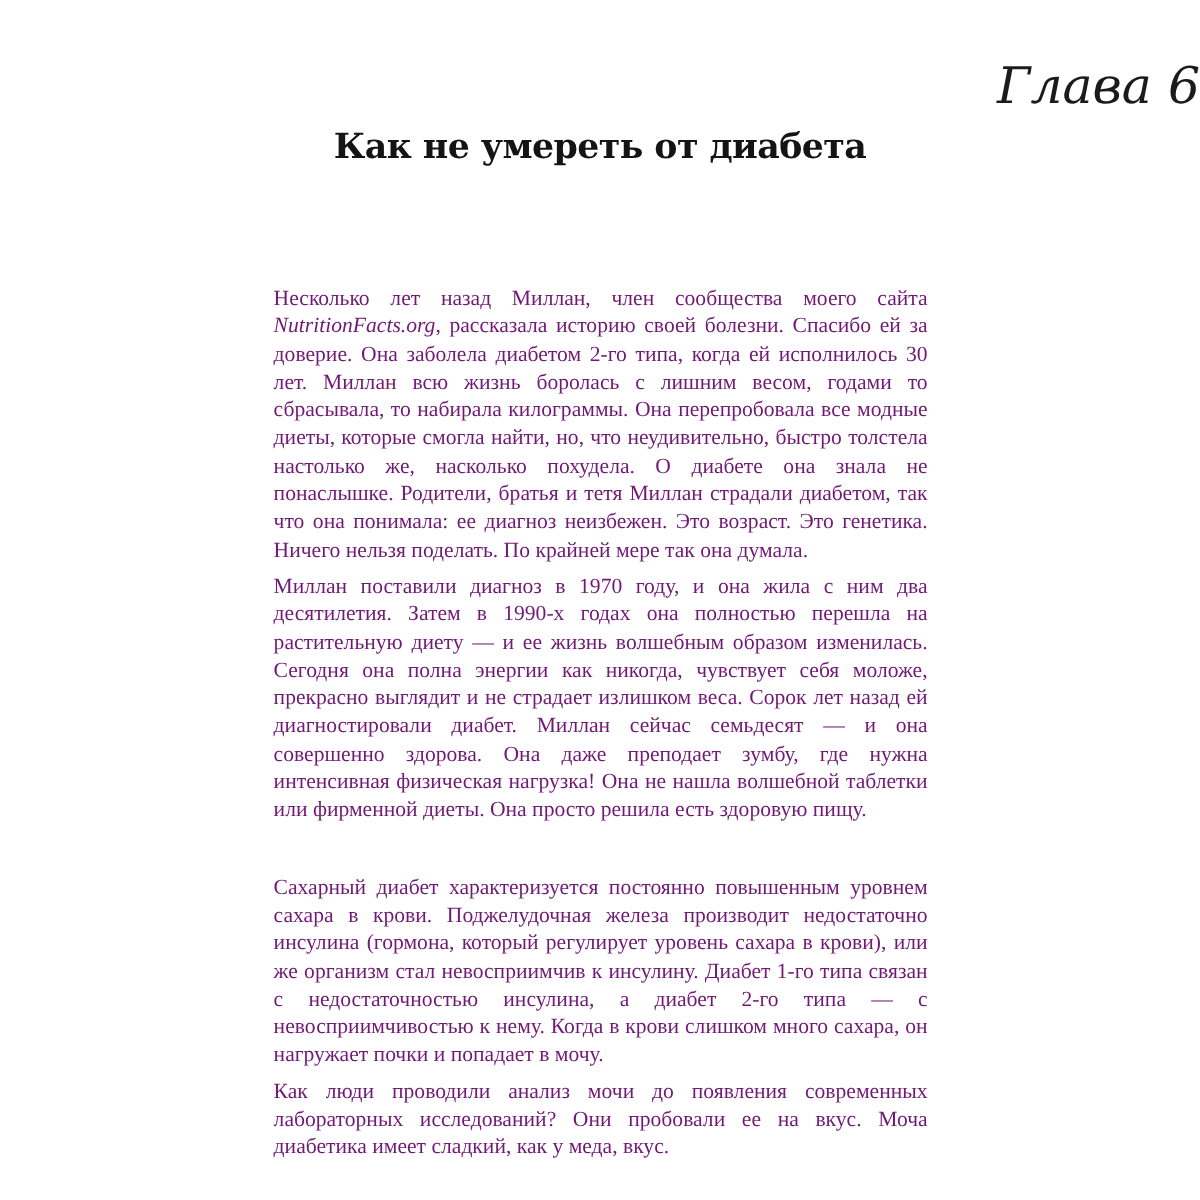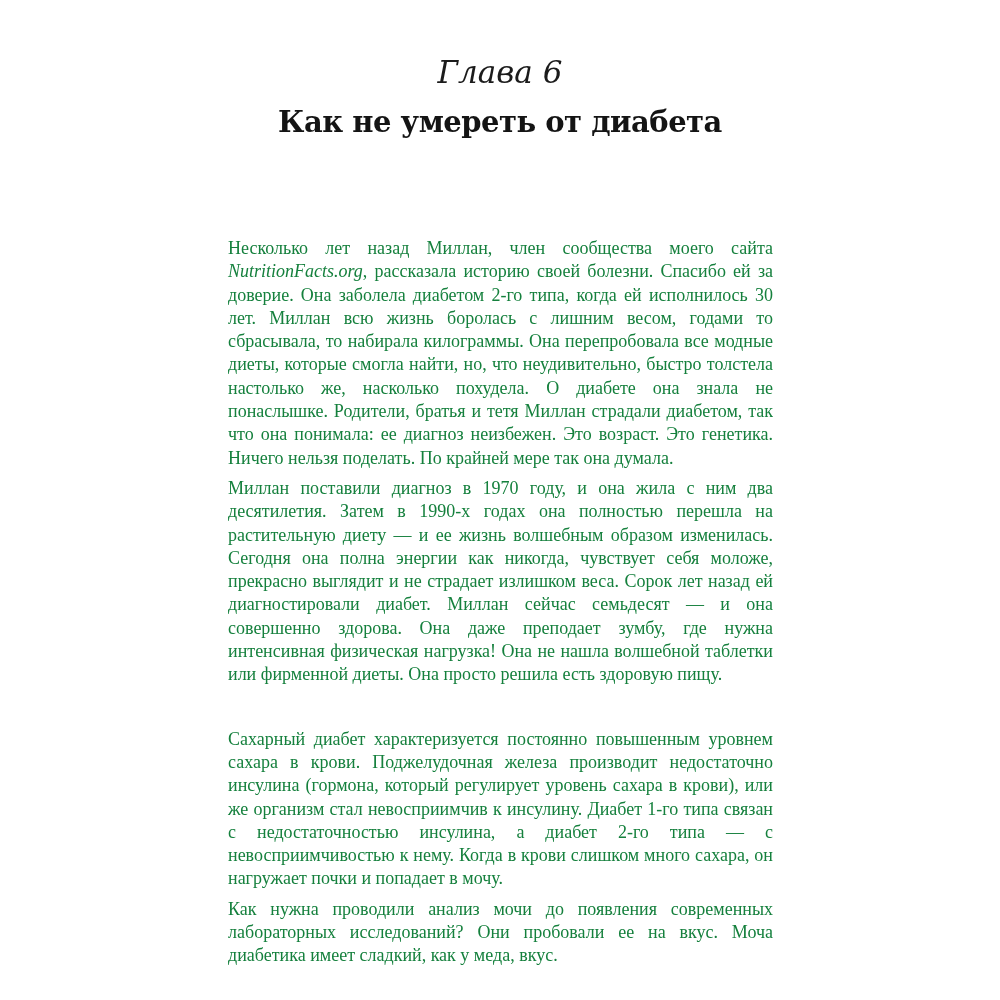--- a/index.html
+++ b/index.html
@@ -14,25 +14,25 @@
     background: #ffffff;
     overflow: hidden;
     font-family: "Liberation Serif", serif;
     color: #222222;
   }
   .chapter-label {
     position: absolute;
     top: 52px;
     left: 0;
     width: 100%;
-    text-align: center;
+    text-align: right;
     font-family: "DejaVu Serif", serif;
     font-style: italic;
     font-weight: 400;
-    font-size: 31px;
+    font-size: 42px;
     line-height: 40px;
     color: #1b1b1b;
   }
   .chapter-title {
     position: absolute;
     top: 102px;
     left: 0;
     width: 100%;
     text-align: center;
     font-family: "DejaVu Serif", serif;
@@ -43,21 +43,21 @@
     color: #141414;
   }
   .text-column {
     position: absolute;
     top: 237px;
     left: 228px;
     width: 545px;
     font-size: 18px;
     line-height: 23.3px;
     text-align: justify;
-    color: #15803d;
+    color: #701a75;
   }
   .text-column p {
     margin: 0 0 7px 0;
   }
   .text-column p.section-break {
     margin-top: 41px;
   }
   .site-name {
     font-style: italic;
   }
@@ -72,17 +72,17 @@
   <h1 class="chapter-title" style="margin:0;">Как не умереть от диабета</h1>
 
   <div class="text-column">
 
     <p><span>Несколько лет назад Миллан, член сообщества моего сайта </span><span class="site-name">NutritionFacts.org</span><span>, рассказала историю своей болезни. Спасибо ей за доверие. Она заболела диабетом 2-го типа, когда ей исполнилось 30 лет. Миллан всю жизнь боролась с лишним весом, годами то сбрасывала, то набирала килограммы. Она перепробовала все модные диеты, которые смогла найти, но, что неудивительно, быстро толстела настолько же, насколько похудела. О диабете она знала не понаслышке. Родители, братья и тетя Миллан страдали диабетом, так что она понимала: ее диагноз неизбежен. Это возраст. Это генетика. Ничего нельзя поделать. По крайней мере так она думала.</span></p>
 
     <p>Миллан поставили диагноз в 1970 году, и она жила с ним два десятилетия. Затем в 1990-х годах она полностью перешла на растительную диету — и ее жизнь волшебным образом изменилась. Сегодня она полна энергии как никогда, чувствует себя моложе, прекрасно выглядит и не страдает излишком веса. Сорок лет назад ей диагностировали диабет. Миллан сейчас семьдесят — и она совершенно здорова. Она даже преподает зумбу, где нужна интенсивная физическая нагрузка! Она не нашла волшебной таблетки или фирменной диеты. Она просто решила есть здоровую пищу.</p>
 
     <p class="section-break">Сахарный диабет характеризуется постоянно повышенным уровнем сахара в крови. Поджелудочная железа производит недостаточно инсулина (гормона, который регулирует уровень сахара в крови), или же организм стал невосприимчив к инсулину. Диабет 1-го типа связан с недостаточностью инсулина, а диабет 2-го типа — с невосприимчивостью к нему. Когда в крови слишком много сахара, он нагружает почки и попадает в мочу.</p>
 
-    <p>Как нужна проводили анализ мочи до появления современных лабораторных исследований? Они пробовали ее на вкус. Моча диабетика имеет сладкий, как у меда, вкус.</p>
+    <p>Как люди проводили анализ мочи до появления современных лабораторных исследований? Они пробовали ее на вкус. Моча диабетика имеет сладкий, как у меда, вкус.</p>
 
   </div>
 
 </div>
 
 </body></html>

